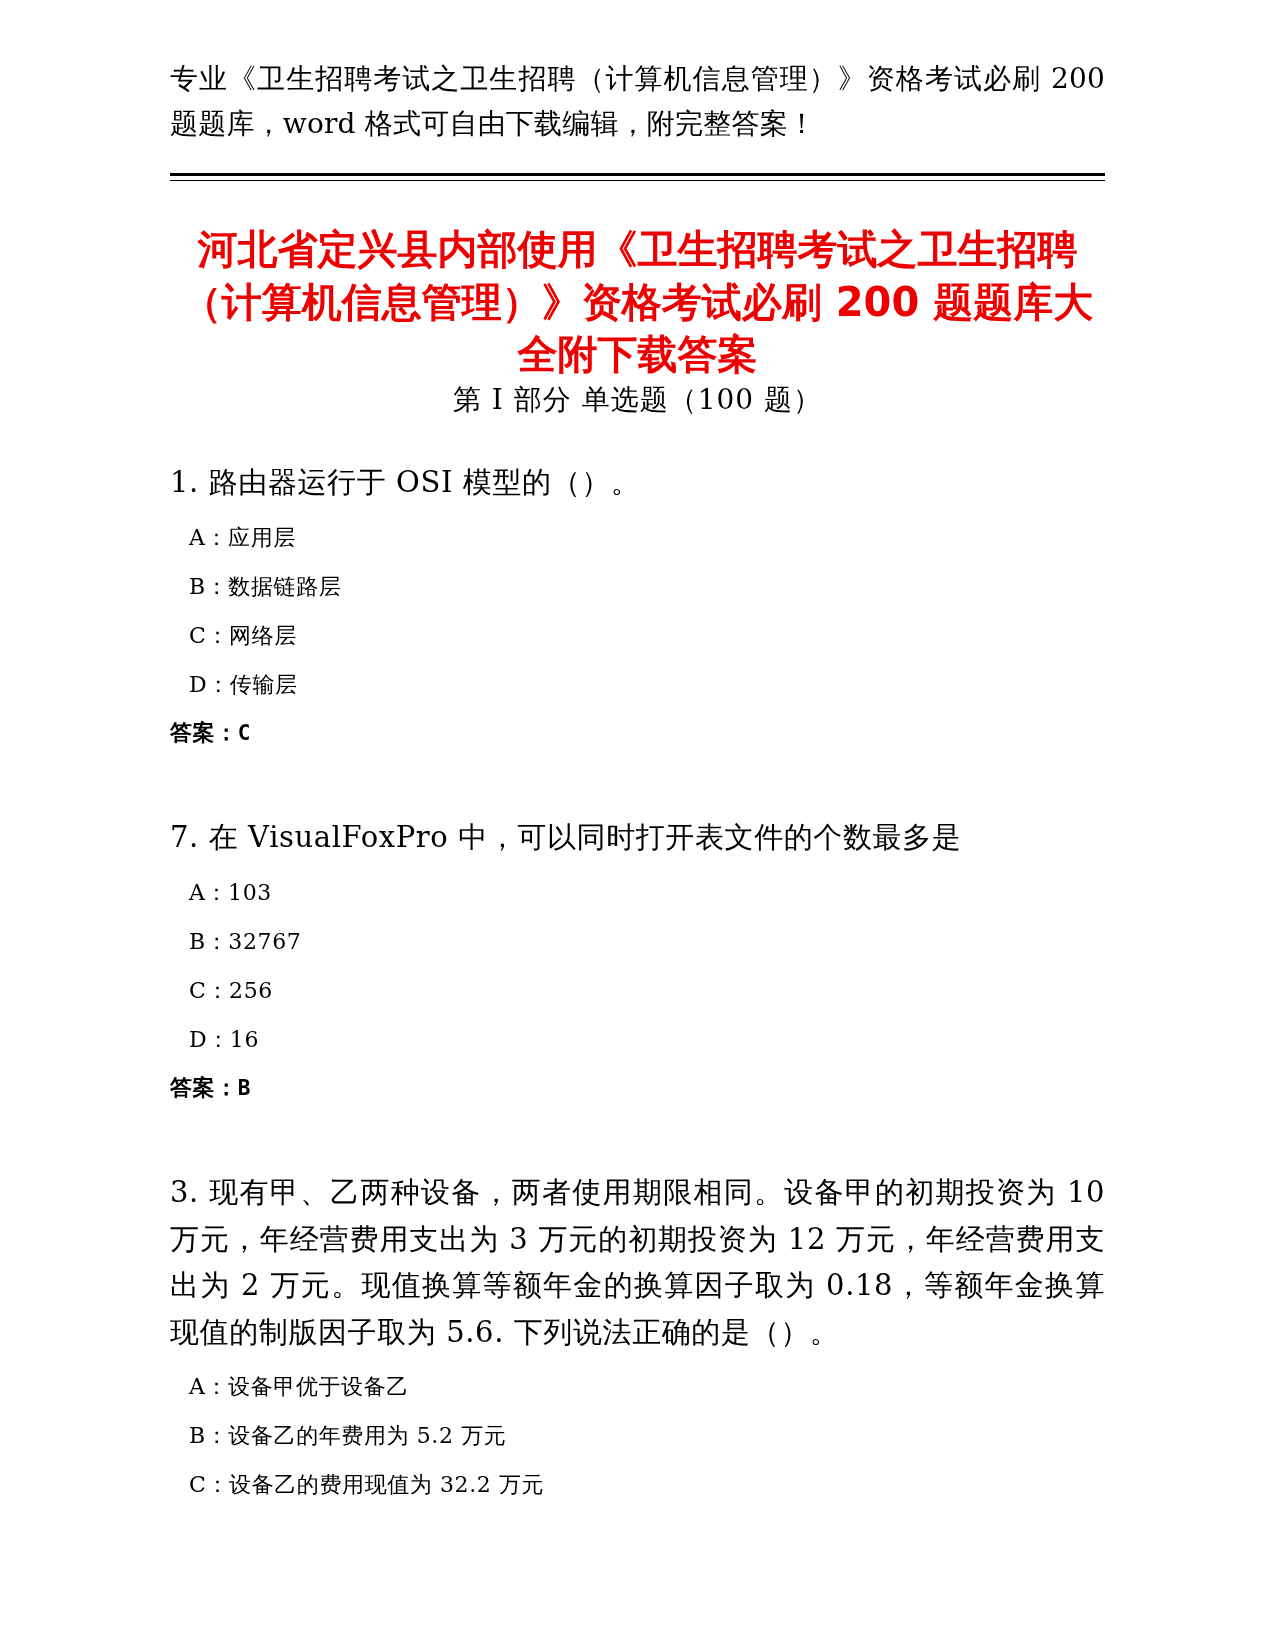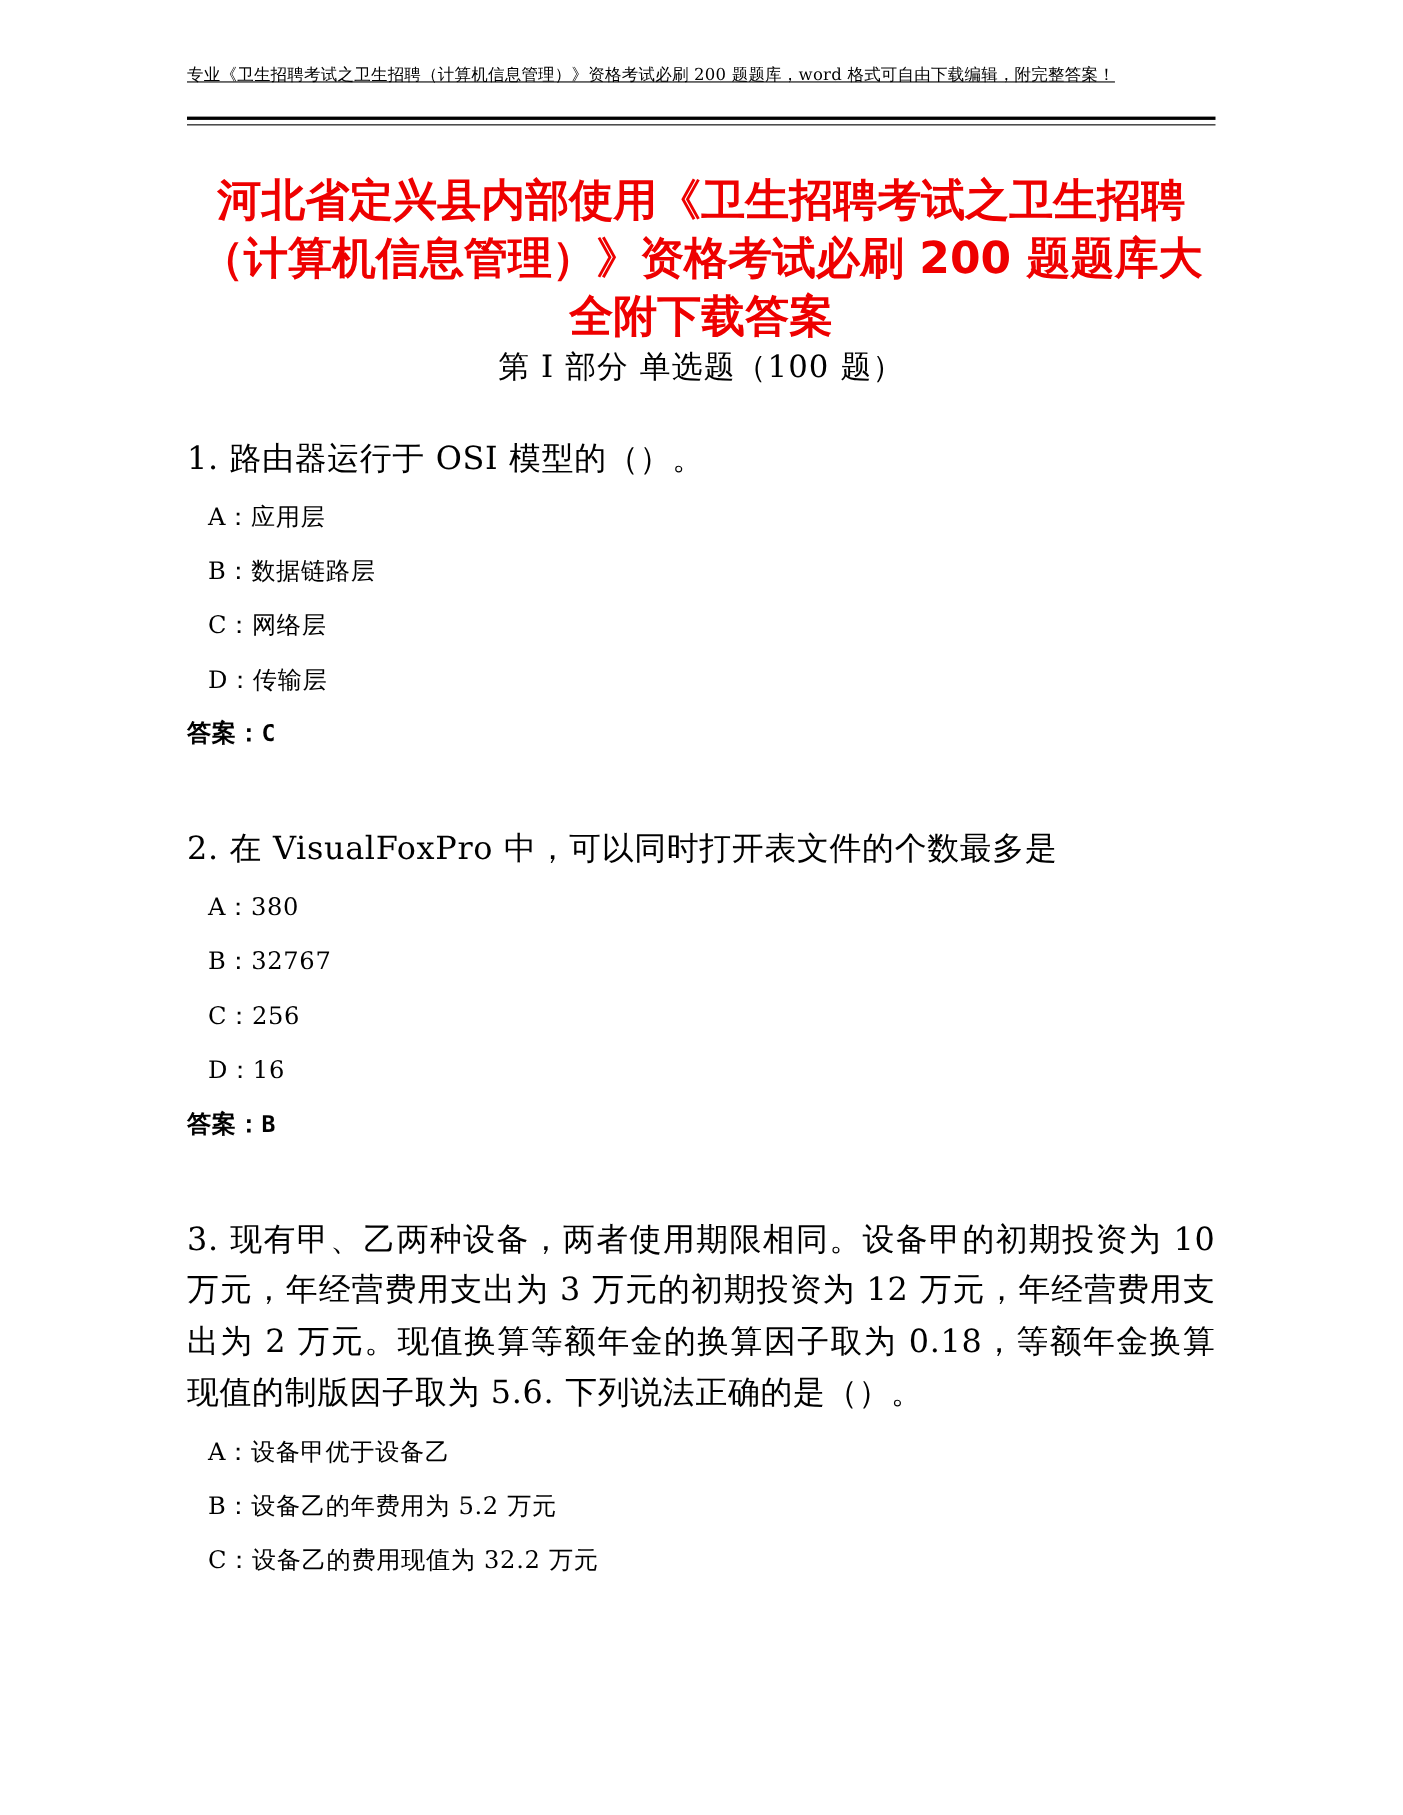--- a/index.html
+++ b/index.html
@@ -16,27 +16,26 @@
     overflow: hidden;
   }
   .page {
     width: 1275px;
     height: 1650px;
     box-sizing: border-box;
     padding: 56px 170px 0 170px;
     position: relative;
   }
   .header-note {
-    font-size: 15px;
+    font-size: 28px;
     line-height: 1.62;
     color: #000;
     letter-spacing: 0.2px;
     text-align: justify;
     font-family: "DejaVu Serif", "Liberation Serif", serif;
-    text-decoration: underline;
   }
   .rule-wrap {
     margin-top: 26px;
     margin-bottom: 0;
   }
   .rule-top {
     border-top: 3px solid #000;
     height: 0;
   }
   .rule-bottom {
@@ -110,22 +109,22 @@
     <div class="opt">A：应用层</div>
     <div class="opt">B：数据链路层</div>
     <div class="opt">C：网络层</div>
     <div class="opt">D：传输层</div>
     <div class="ans"><span>答案：</span><span class="ansletter">C</span></div>
   </div>
 
   <div class="q-gap"></div>
 
   <div class="qblock">
-    <div class="qstem">2. 在 VisualFoxPro 中，可以同时打开表文件的个数最多是</div>
-    <div class="opt">A：380</div>
+    <div class="qstem">7. 在 VisualFoxPro 中，可以同时打开表文件的个数最多是</div>
+    <div class="opt">A：103</div>
     <div class="opt">B：32767</div>
     <div class="opt">C：256</div>
     <div class="opt">D：16</div>
     <div class="ans"><span>答案：</span><span class="ansletter">B</span></div>
   </div>
 
   <div class="q-gap"></div>
 
   <div class="qblock">
     <div class="qstem">3. 现有甲、乙两种设备，两者使用期限相同。设备甲的初期投资为 10 万元，年经营费用支出为 3 万元的初期投资为 12 万元，年经营费用支出为 2 万元。现值换算等额年金的换算因子取为 0.18，等额年金换算现值的制版因子取为 5.6. 下列说法正确的是（）。</div>

